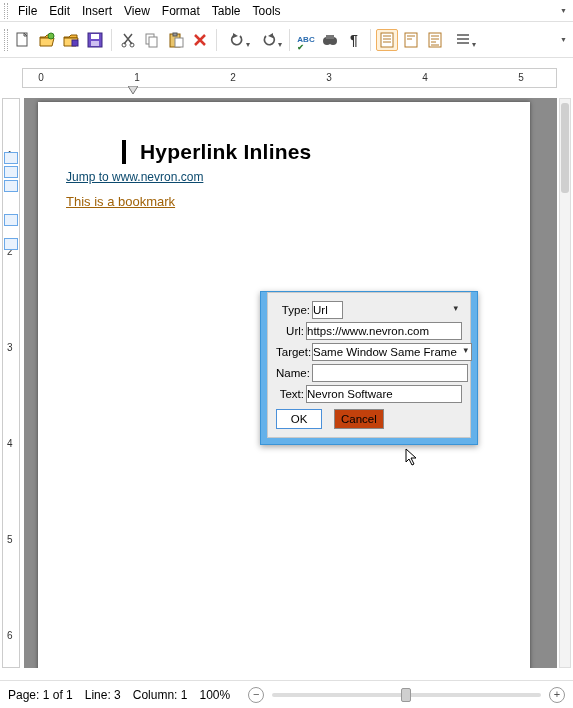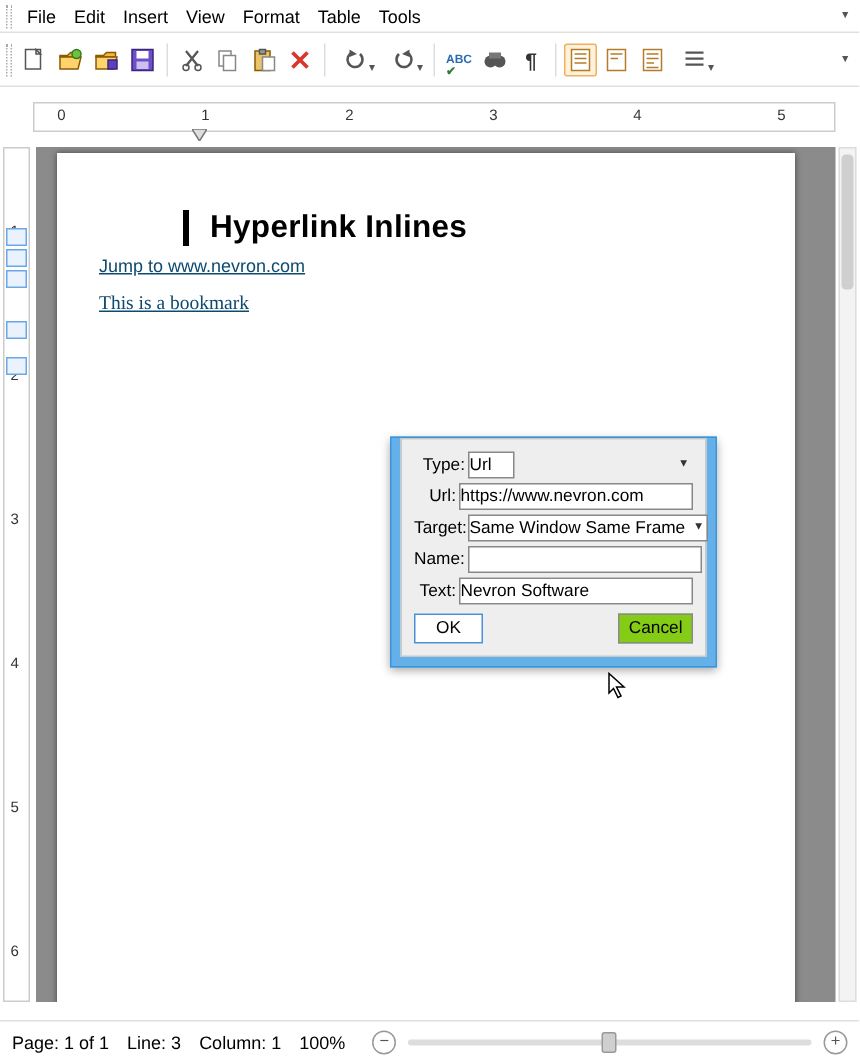--- a/index.html
+++ b/index.html
@@ -84,21 +84,21 @@
   }
   .doc {
     position:absolute; left:84px; top:38px; right:40px;
   }
   .doc h1 {
     font-size:21px; font-weight:bold; margin:0 0 6px 0;
     border-left:4px solid #000; padding-left:14px; letter-spacing:0.2px;
   }
   .doc p.sub { margin:0 0 20px 18px; font-size:13px; }
   .link-blue { color:#0c4a6e; text-decoration:underline; font-size:12px; display:block; margin-left:-56px; margin-bottom:10px; }
-  .link-red  { color:#0c4a6e; text-decoration:underline; font-size:13px; display:block; margin-left:-56px;font-family:Liberation Serif, serif; }
+  .link-red  { color:#a16207; text-decoration:underline; font-size:13px; display:block; margin-left:-56px; }
   
   .dialog {
     position:absolute; left:260px; top:233px; width:218px;
     background:#64b1ea;
     border:1px solid #3a94d7;
     box-shadow:0 2px 6px rgba(0,0,0,0.35);
   }
   .dialog .titlebar {
     display:flex; align-items:center; justify-content:space-between;
     padding:4px 4px 4px 8px; color:#fff; font-size:14px; font-weight:500;
@@ -116,24 +116,24 @@
   .flabel { width:36px; text-align:right; padding-right:2px; font-size:11.5px; }
   .finput, .fselect {
     flex:1; height:18px; font-size:11.5px; border:1px solid #888; background:#fff;
     padding:0 0;
   }
   .fselect { appearance:none; padding-right:14px; position:relative; background:
     linear-gradient(#fff,#fff);
   }
   .sel-wrap{flex:1; position:relative;}
   .sel-wrap::after{content:"▾"; position:absolute; right:4px; top:2px; font-size:9px; color:#333; pointer-events:none;}
-  .dlg-buttons { display:flex; justify-content:space-between; gap:2px; margin-top:6px; }
+  .dlg-buttons { display:flex; justify-content:flex-start; gap:12px; margin-top:6px; }
   .dlg-btn {
     min-width:46px; height:20px; font-size:11.5px;
-    border:1px solid #8a8a8a; background:#84cc16; cursor:default;
+    border:1px solid #8a8a8a; background:#c2410c; cursor:default;
     display:flex; align-items:center; justify-content:center; padding:0 6px;
   }
   .dlg-btn.primary { border:1px solid #4a90d9; background:#fff; }
   .cursor-arrow {
     position:absolute; left:405px; top:390px; width:14px; height:18px;
     pointer-events:none;
   }
   
   .statusbar {
     position:absolute; left:0; right:0; bottom:0; height:28px;

